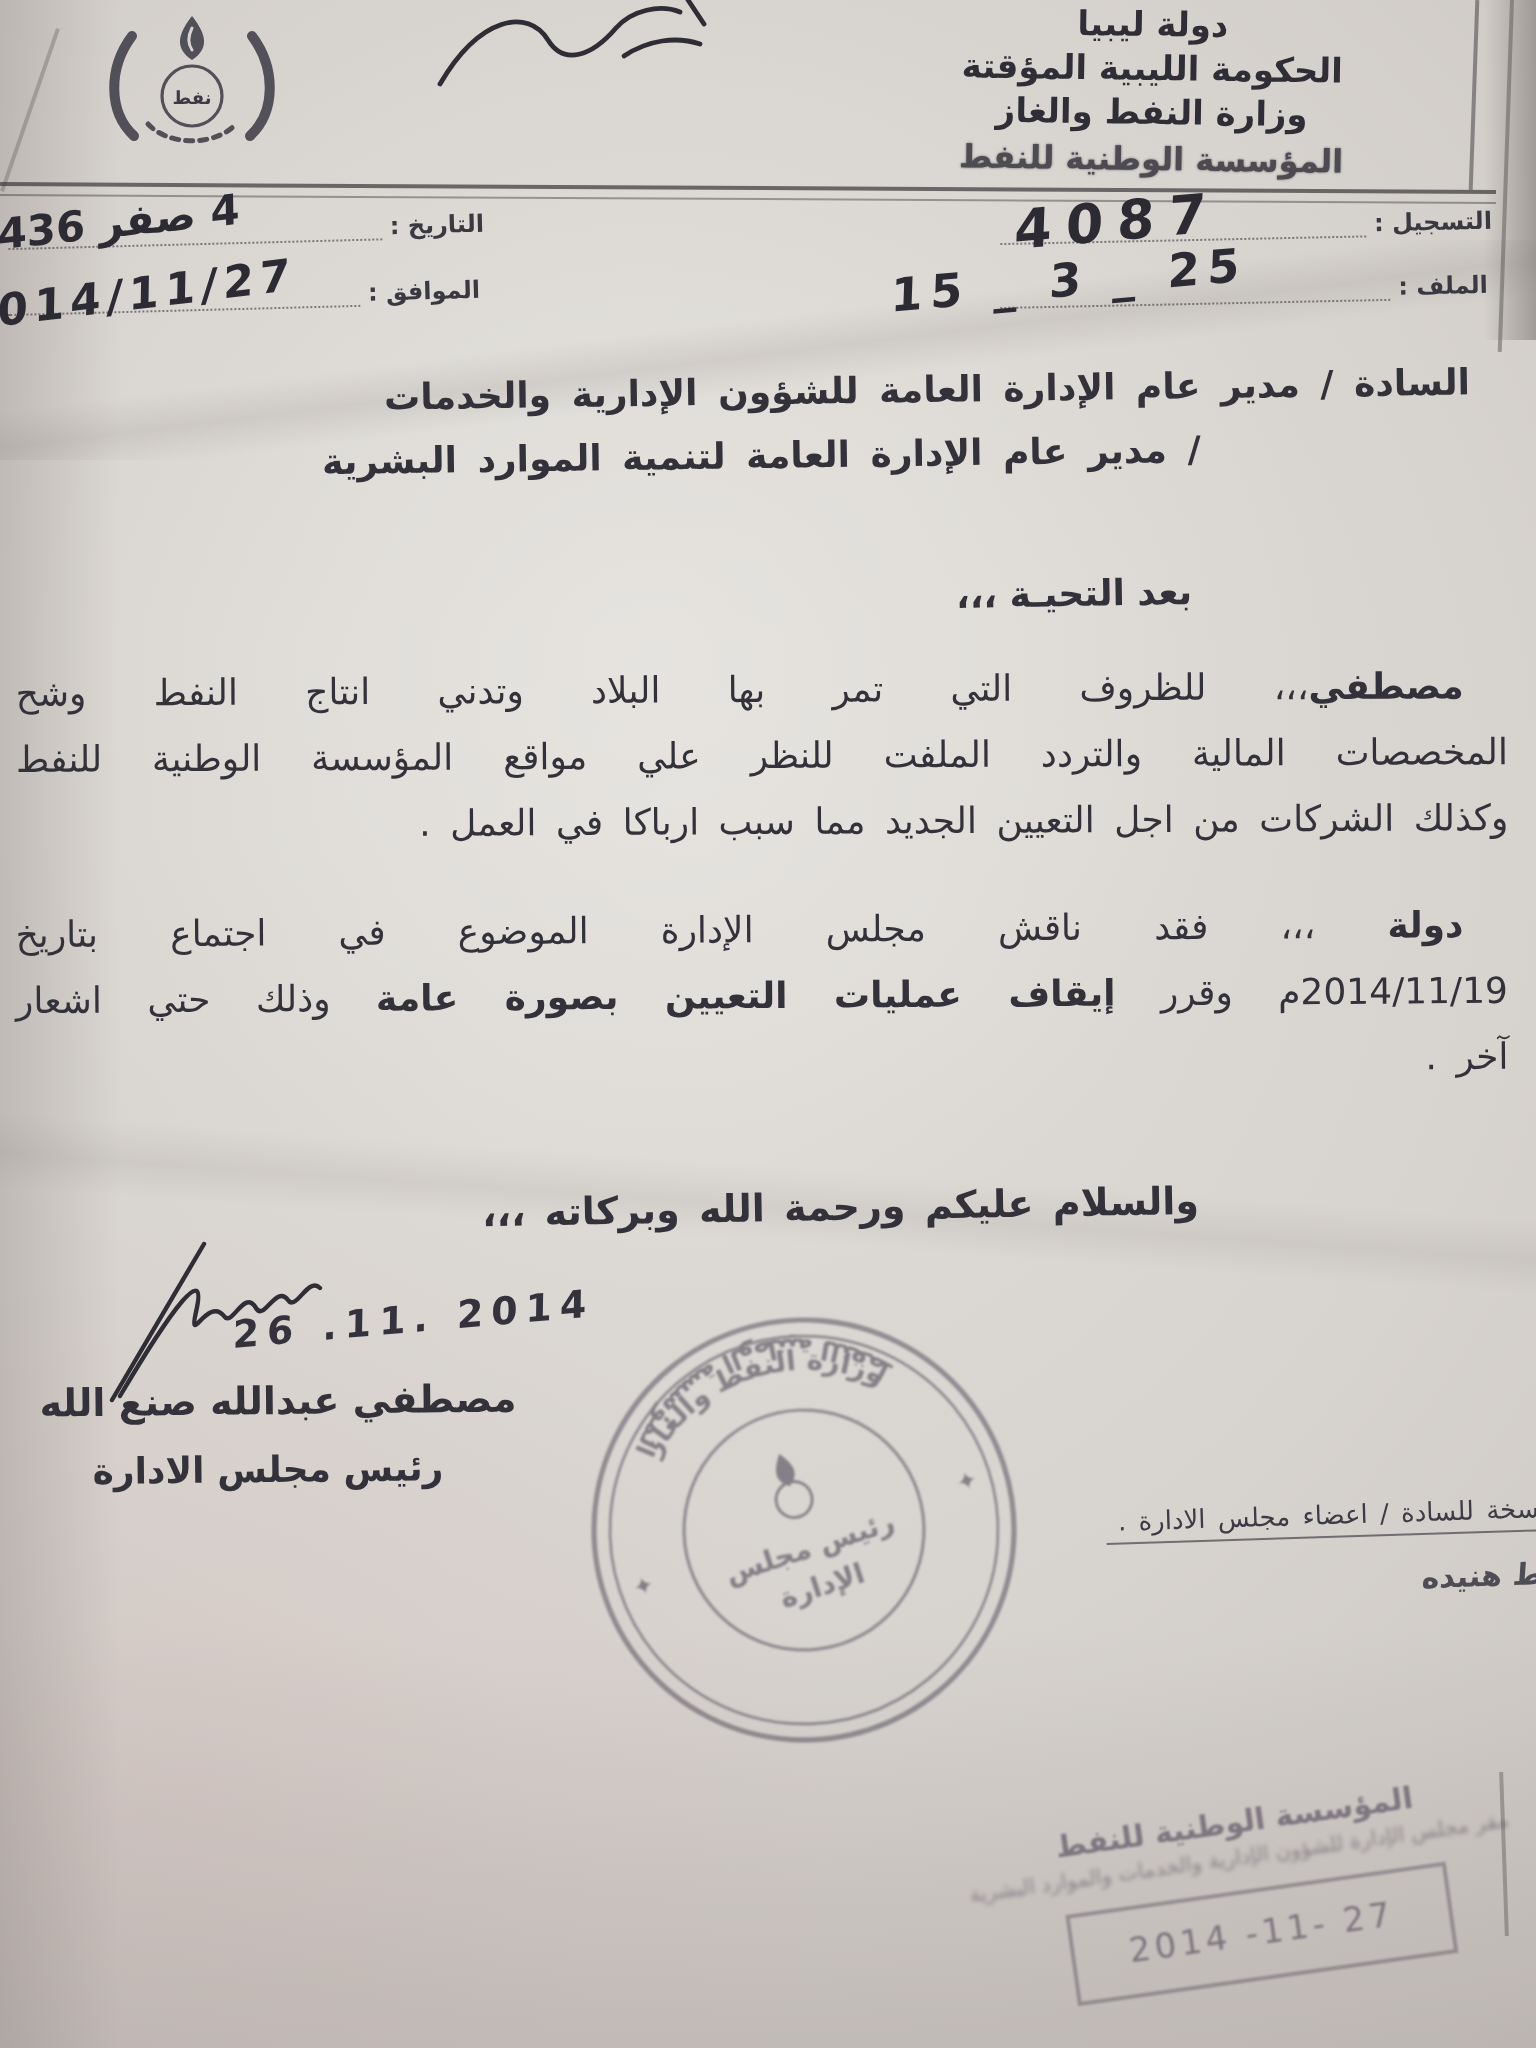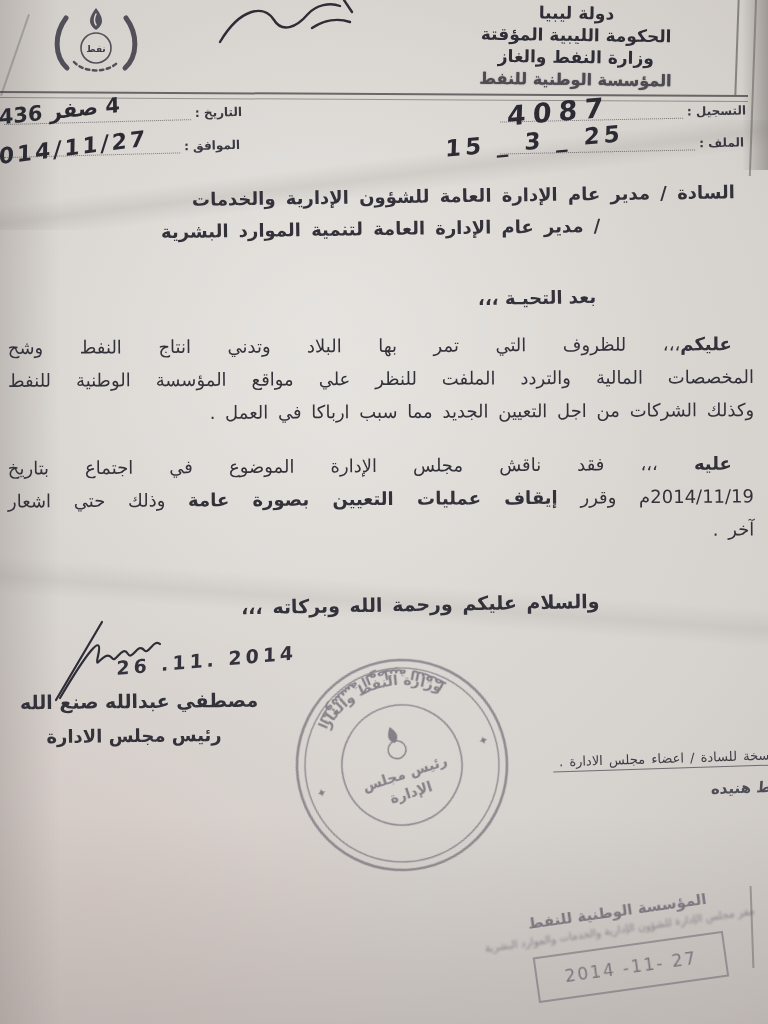--- a/index.html
+++ b/index.html
@@ -192,29 +192,29 @@
   <div class="hand hw-date">4 صفر 1436</div>
   <div class="hand hw-corresp">2014/11/27</div>
 
   <div class="rcpt1 ink">السادة / مدير عام الإدارة العامة للشؤون الإدارية والخدمات</div>
   <div class="rcpt2 ink">/ مدير عام الإدارة العامة لتنمية الموارد البشرية</div>
 
   <div class="salutation ink">بعد التحيـة ،،،</div>
 
   <div class="para para1">
     <div class="line-just indent">
-      <span class="b">عليكم</span><span>،،، للظروف التي تمر بها البلاد وتدني انتاج النفط وشح</span>
+      <span class="b">مصطفي</span><span>،،، للظروف التي تمر بها البلاد وتدني انتاج النفط وشح</span>
     </div>
     <div class="line-just">المخصصات المالية والتردد الملفت للنظر علي مواقع المؤسسة الوطنية للنفط</div>
     <div class="line-right">وكذلك الشركات من اجل التعيين الجديد مما سبب ارباكا في العمل .</div>
   </div>
 
   <div class="para para2">
     <div class="line-just indent">
-      <span class="b">عليه</span><span> </span><span>،،، فقد ناقش مجلس الإدارة الموضوع في اجتماع بتاريخ</span>
+      <span class="b">دولة</span><span> </span><span>،،، فقد ناقش مجلس الإدارة الموضوع في اجتماع بتاريخ</span>
     </div>
     <div class="line-just">
       <span>2014/11/19م وقرر </span><span class="b">إيقاف عمليات التعيين بصورة عامة</span><span> وذلك حتي اشعار</span>
     </div>
     <div class="line-right">آخر .</div>
   </div>
 
   <div class="closing ink">والسلام عليكم ورحمة الله وبركاته ،،،</div>
 
   <svg class="sig-scrawl" viewBox="0 0 160 88">

